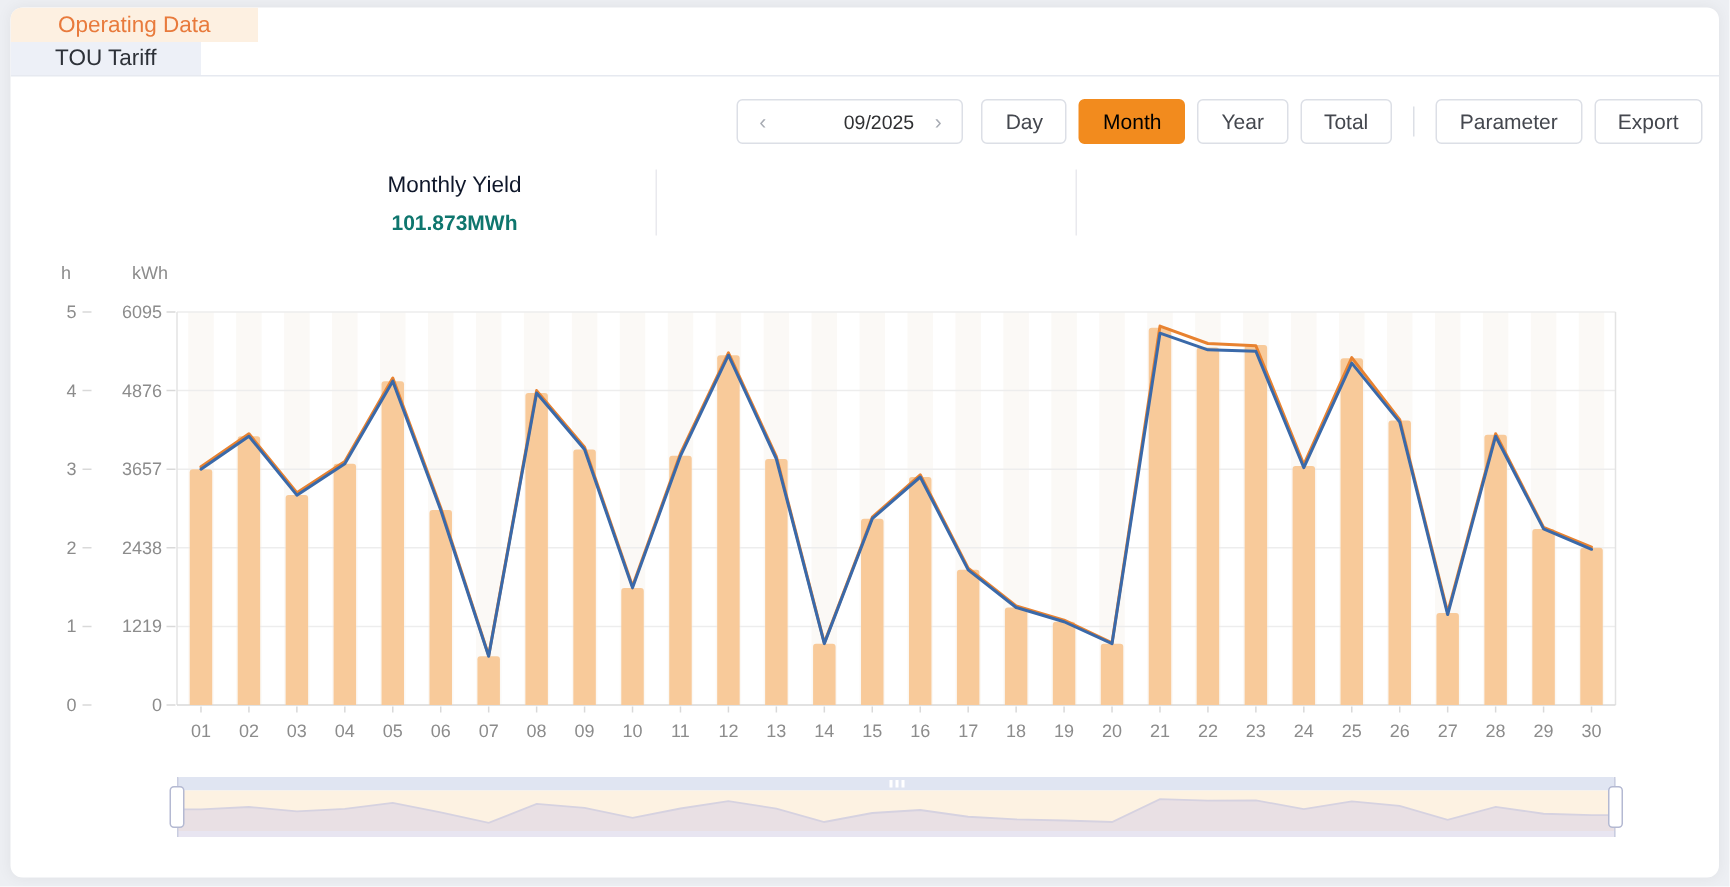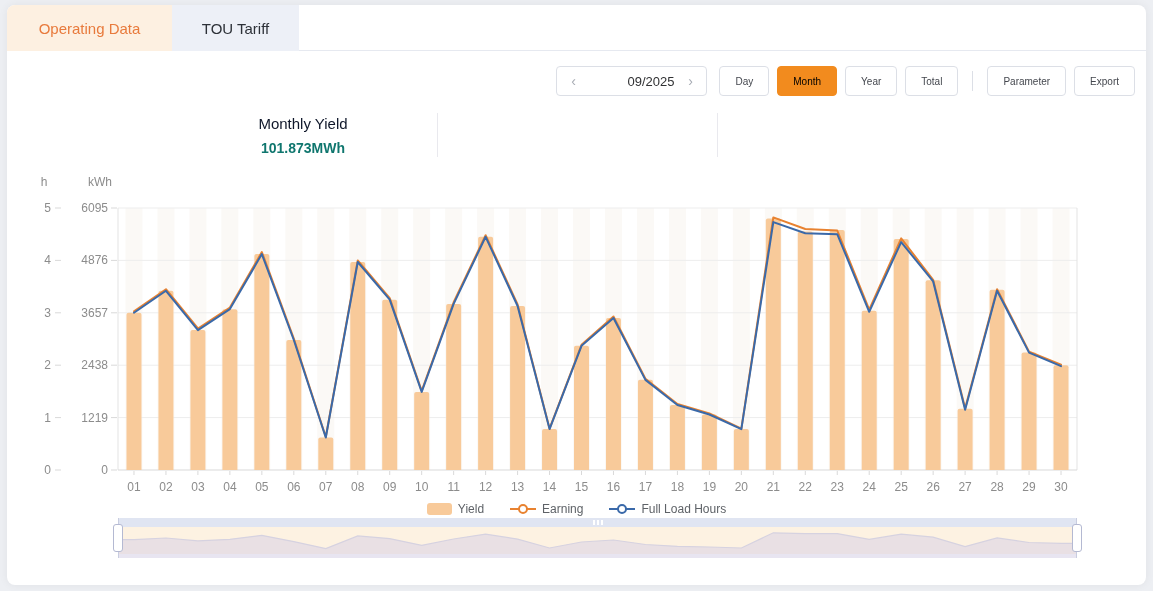--- a/index.html
+++ b/index.html
@@ -8,32 +8,32 @@
     background:#edeff3;
     font-family:"Liberation Sans", sans-serif;
     overflow:hidden;
   }
   .card {
     position:absolute; left:7px; top:5px; width:1139px; height:580px;
     background:#ffffff; border-radius:8px; overflow:hidden;
     box-shadow:0 0 10px rgba(0,0,0,0.06);
   }
   
-  .tabbar { position:absolute; left:0; top:0; width:100%; height:46px; border-bottom:1px solid #e6e9f0; display:flex; }
+  .tabbar { position:absolute; left:0; top:0; width:100%; height:46px; border-bottom:1px solid #e6e9f0; display:flex;flex-direction:column; }
   .tab { height:46px; display:flex; align-items:center; justify-content:center; font-size:15px; cursor:pointer; }
   .tab.active { width:165px; background:#fdf0e1; color:#e87a3c; }
   .tab.inactive { width:127px; background:#edf0f7; color:#2d3138; }
   
   .toolbar { position:absolute; top:61px; right:11px; height:30px; display:flex; align-items:center; gap:8px; }
   .datebox { width:151px; height:30px; border:1px solid #dcdfe6; border-radius:4px; background:#fff;
              display:flex; align-items:center; font-size:13px; color:#303133; margin-right:4px; }
   .datebox .arrow { width:32px; text-align:center; color:#a7abb3; font-size:14px; cursor:pointer; }
   .datebox .dateval { flex:1; text-align:right; }
   .btn { height:30px; padding:0 15px; border:1px solid #dcdfe6; border-radius:4px; background:#fff;
-         font-size:10px; color:#44474e; display:flex; align-items:center; justify-content:center; cursor:pointer; }
+         font-size:14px; color:#44474e; display:flex; align-items:center; justify-content:center; cursor:pointer; }
   .btn.active { background:#f28b1e; border-color:#f28b1e; color:#000000; }
   .vdivider { width:1px; height:20px; background:#dcdfe6; margin:0 6px; }
   
   .stat { position:absolute; top:110px; text-align:center; transform:translateX(-50%); }
   .stat .slabel { font-size:15px; color:#0f172a; }
   .stat .svalue { font-size:14px; font-weight:bold; color:#0f766e; margin-top:8px; }
   .stat-divider { position:absolute; top:108px; width:1px; height:44px; background:#e9e9ee; }
   
   #chart-svg { position:absolute; left:0; top:160px; }
   
@@ -243,40 +243,20 @@
       <line x1="990.0833333333333" y1="306" x2="990.0833333333333" y2="310" stroke="#d9d9d9"></line>
       <text x="990.0833333333333" y="326" text-anchor="middle" font-size="12" font-family="Liberation Sans, sans-serif" fill="#8c8c8c">28</text>
       <line x1="1022.05" y1="306" x2="1022.05" y2="310" stroke="#d9d9d9"></line>
       <text x="1022.05" y="326" text-anchor="middle" font-size="12" font-family="Liberation Sans, sans-serif" fill="#8c8c8c">29</text>
       <line x1="1054.0166666666667" y1="306" x2="1054.0166666666667" y2="310" stroke="#d9d9d9"></line>
       <text x="1054.0166666666667" y="326" text-anchor="middle" font-size="12" font-family="Liberation Sans, sans-serif" fill="#8c8c8c">30</text>
       <polyline points="126.98333333333333,146.2 158.95,124.2 190.91666666666666,163.5 222.88333333333333,142.6 254.85,87.0 286.81666666666666,173.5 318.7833333333333,272.0 350.75,95.4 382.71666666666664,133.1 414.68333333333334,225.9 446.65,137.3 478.6166666666667,70.2 510.5833333333333,139.4 542.55,263.6 574.5166666666667,179.8 606.4833333333333,151.5 638.4499999999999,213.8 670.4166666666666,239.0 702.3833333333333,248.4 734.35,263.6 766.3166666666666,52.4 798.2833333333333,64.0 830.25,65.5 862.2166666666666,144.7 894.1833333333333,73.4 926.15,114.8 958.1166666666667,243.2 990.0833333333333,124.2 1022.05,186.6 1054.0166666666667,199.7" fill="none" stroke="#e88230" stroke-width="2" stroke-linejoin="round" stroke-linecap="round"></polyline>
       <polyline points="126.98333333333333,147.8 158.95,125.8 190.91666666666666,165.1 222.88333333333333,144.1 254.85,89.1 286.81666666666666,175.0 318.7833333333333,272.5 350.75,97.0 382.71666666666664,134.7 414.68333333333334,226.9 446.65,138.9 478.6166666666667,71.8 510.5833333333333,141.0 542.55,264.1 574.5166666666667,180.8 606.4833333333333,153.0 638.4499999999999,214.9 670.4166666666666,240.0 702.3833333333333,249.5 734.35,264.1 766.3166666666666,57.1 798.2833333333333,68.2 830.25,69.2 862.2166666666666,146.8 894.1833333333333,77.1 926.15,116.4 958.1166666666667,244.7 990.0833333333333,125.8 1022.05,187.6 1054.0166666666667,201.2" fill="none" stroke="#3a69a9" stroke-width="2" stroke-linejoin="round" stroke-linecap="round"></polyline>
     </svg>
 
-  <div class="legend">
-    <div class="legend-item">
-      <span class="swatch-bar" id="sw-yield" style="background: rgb(248, 202, 154);"></span>
-      <span>Yield</span>
-    </div>
-    <div class="legend-item">
-      <span class="swatch-line">
-        <span class="ln" id="sw-earning-ln" style="background: rgb(232, 130, 48);"></span>
-          <span class="ring" id="sw-earning-ring" style="border-color: rgb(232, 130, 48);"></span>
-      </span>
-      <span>Earning</span>
-    </div>
-    <div class="legend-item">
-      <span class="swatch-line">
-        <span class="ln" id="sw-flh-ln" style="background: rgb(58, 105, 169);"></span>
-          <span class="ring" id="sw-flh-ring" style="border-color: rgb(58, 105, 169);"></span>
-      </span>
-      <span>Full Load Hours</span>
-    </div>
-  </div>
 
   <div class="brush">
     <div class="brush-scroll">
       <span class="grip">
           <i></i>
           <i></i>
           <i></i>
         </span>
     </div>
     <div class="brush-body">

